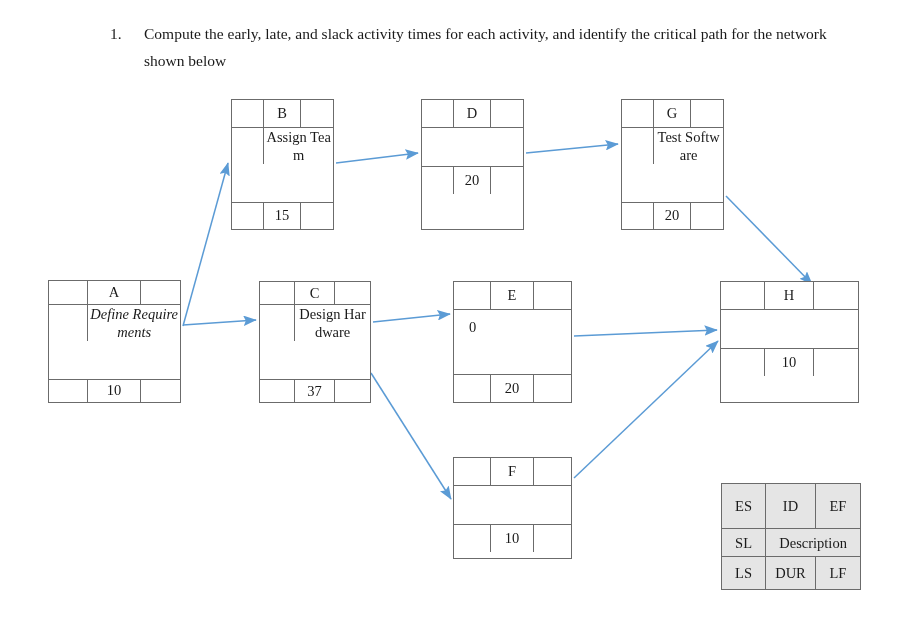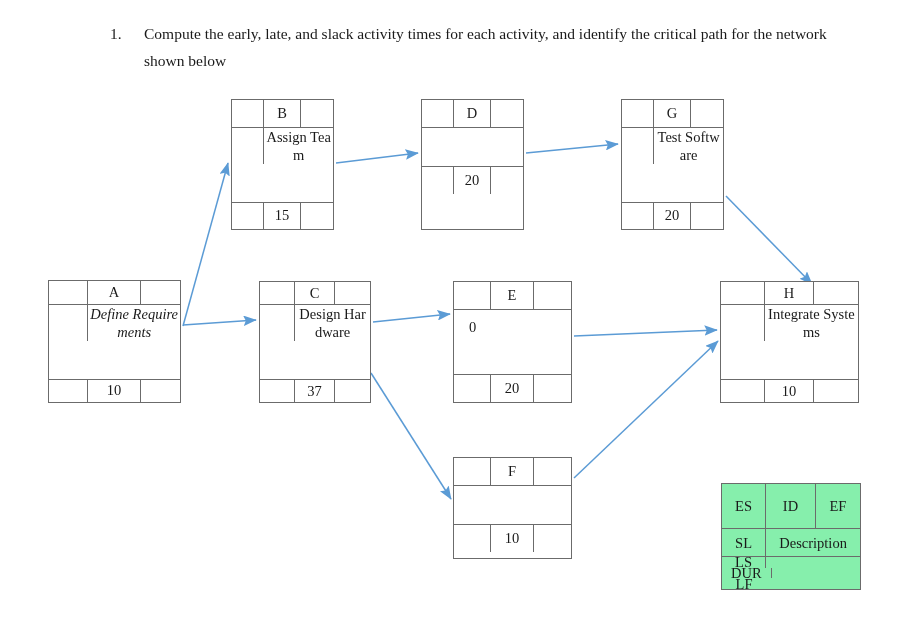--- a/index.html
+++ b/index.html
@@ -58,25 +58,25 @@
   
   .node.wide .c-left{width:30%;}
   .node.wide .c-mid{width:40%;}
   .node.wide .c-right{width:30%;}
   .node.wide .row.mid .c-desc{width:70%;font-style:italic;}
   
   #legend{
     position:absolute;
     box-sizing:border-box;
     border:1px solid #6b6b6b;
-    background:#86efac;
+    background:#e5e5e5;
     display:flex;flex-direction:column;
   }
   #legend .lrow{display:flex;width:100%;box-sizing:border-box;border-bottom:1px solid #6b6b6b;}
-  #legend .lrow:last-child{border-bottom:none;flex-direction:column;}
+  #legend .lrow:last-child{border-bottom:none;}
   #legend .lrow.r1{height:45px;}
   #legend .lrow.r2{height:28px;}
   #legend .lrow.r3{height:32px;}
   #legend .lcell{
     box-sizing:border-box;
     border-right:1px solid #6b6b6b;
     display:flex;align-items:center;justify-content:center;
     font-size:14.5px;line-height:16px;text-align:center;
     overflow:hidden;
   }
@@ -225,26 +225,20 @@
         <div class="cell c-mid">20</div>
         <div class="cell c-right"></div>
       </div>
     </div>
     <div class="node" style="left: 720px; top: 281px; width: 139px; height: 122px;">
       <div class="row top">
         <div class="cell c-left"></div>
         <div class="cell c-mid">H</div>
         <div class="cell c-right"></div>
       </div>
-      <div class="row mid">
-        <div class="cell c-left"></div>
-        <div class="cell c-desc">
-          <span>Integrate Systems</span>
-        </div>
-      </div>
       <div class="row bot">
         <div class="cell c-left"></div>
         <div class="cell c-mid">10</div>
         <div class="cell c-right"></div>
       </div>
     </div>
   </div>
 
 <div id="legend" style="left: 721px; top: 483px; width: 140px; height: 107px;">
   <div class="lrow r1">

